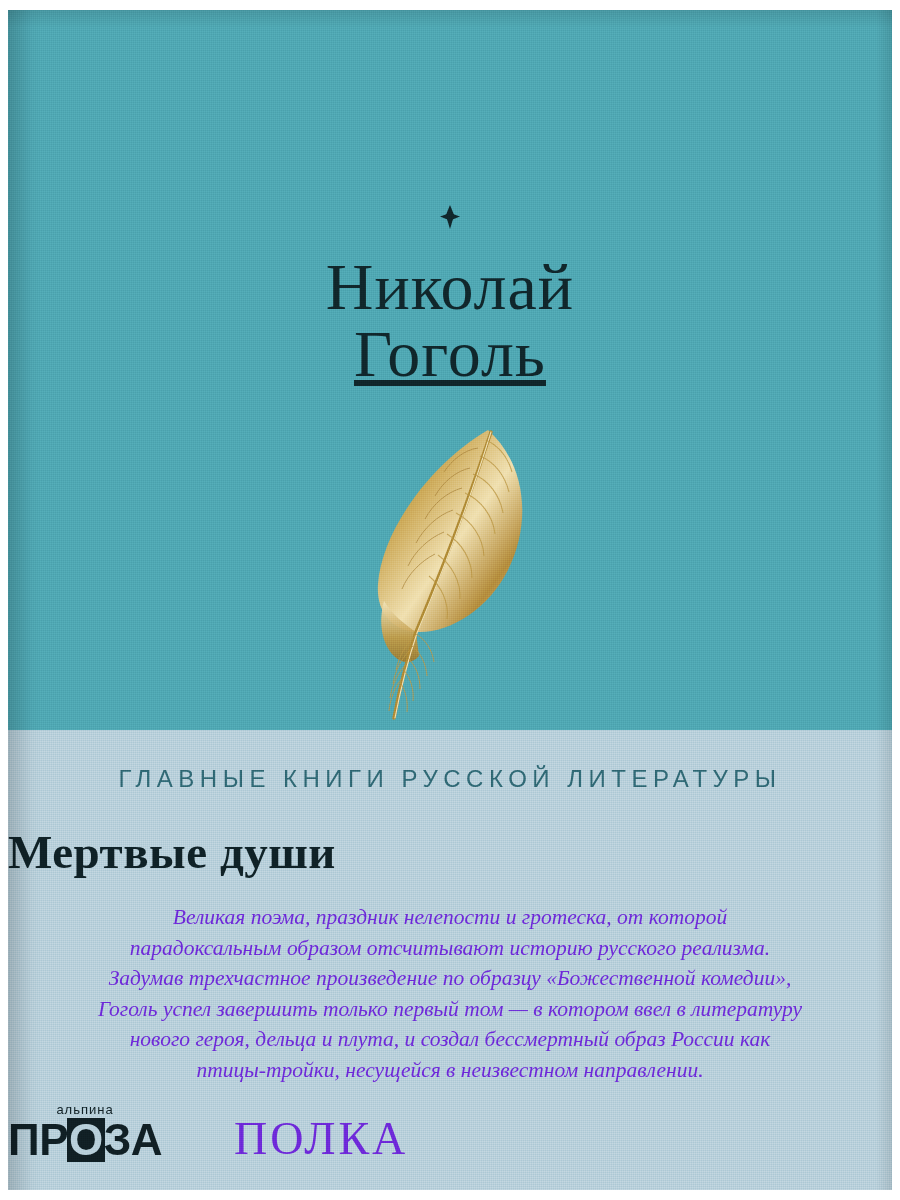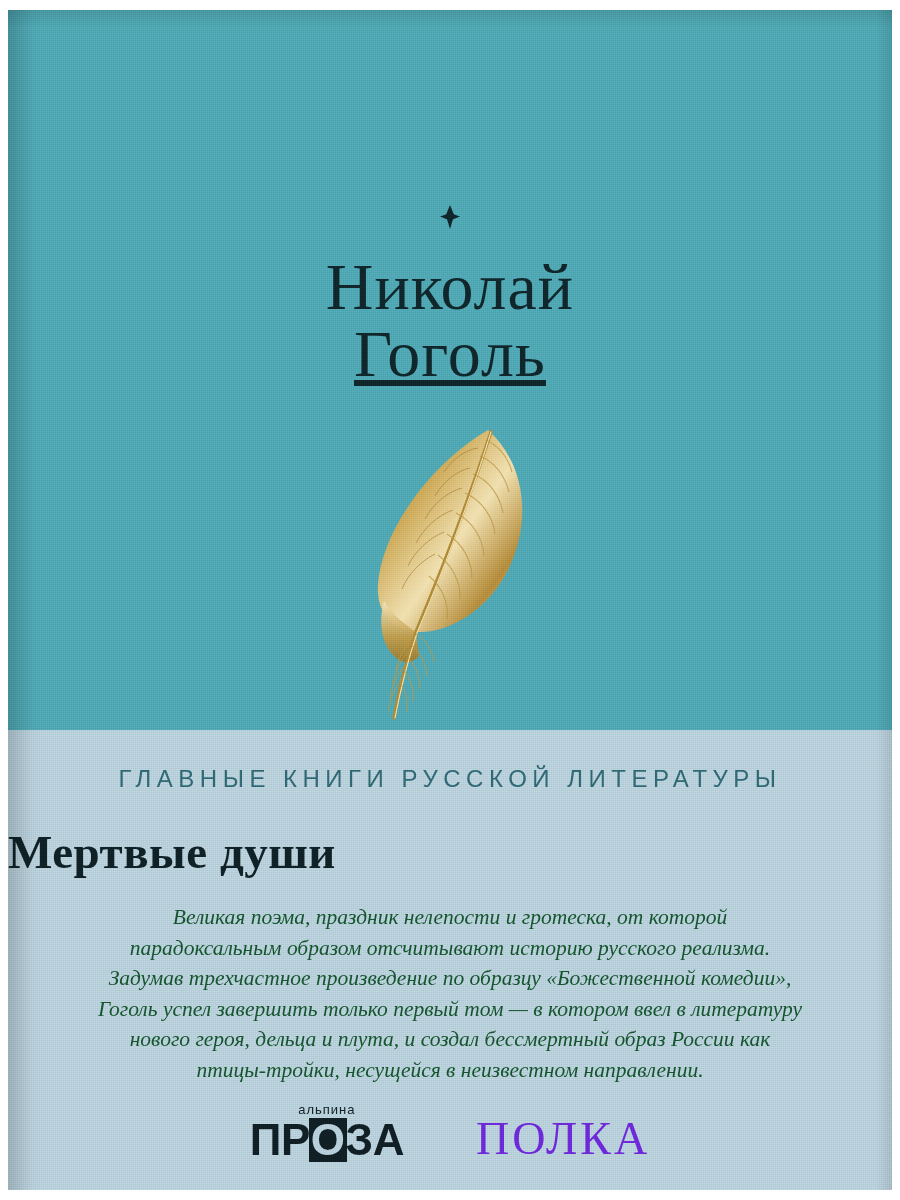--- a/index.html
+++ b/index.html
@@ -156,35 +156,34 @@
     font-weight: 700;
     letter-spacing: 0.5px;
   }
 
   .blurb {
     position: absolute;
     left: 88px;
     top: 172px;
     width: 708px;
     text-align: center;
-    color: #14532d;
+    color: #6d28d9;
     font-family: "Liberation Serif", serif;
     font-style: italic;
     font-size: 21.5px;
     line-height: 1.42;
   }
 
   .logos {
     position: absolute;
     left: 0;
     top: 372px;
     width: 100%;
     display: flex;
     align-items: flex-end;
-    justify-content: center;
     gap: 72px;
   }
 
   .alpina {
     display: flex;
     flex-direction: column;
     align-items: center;
     color: #101f24;
   }
   .alpina-top {

